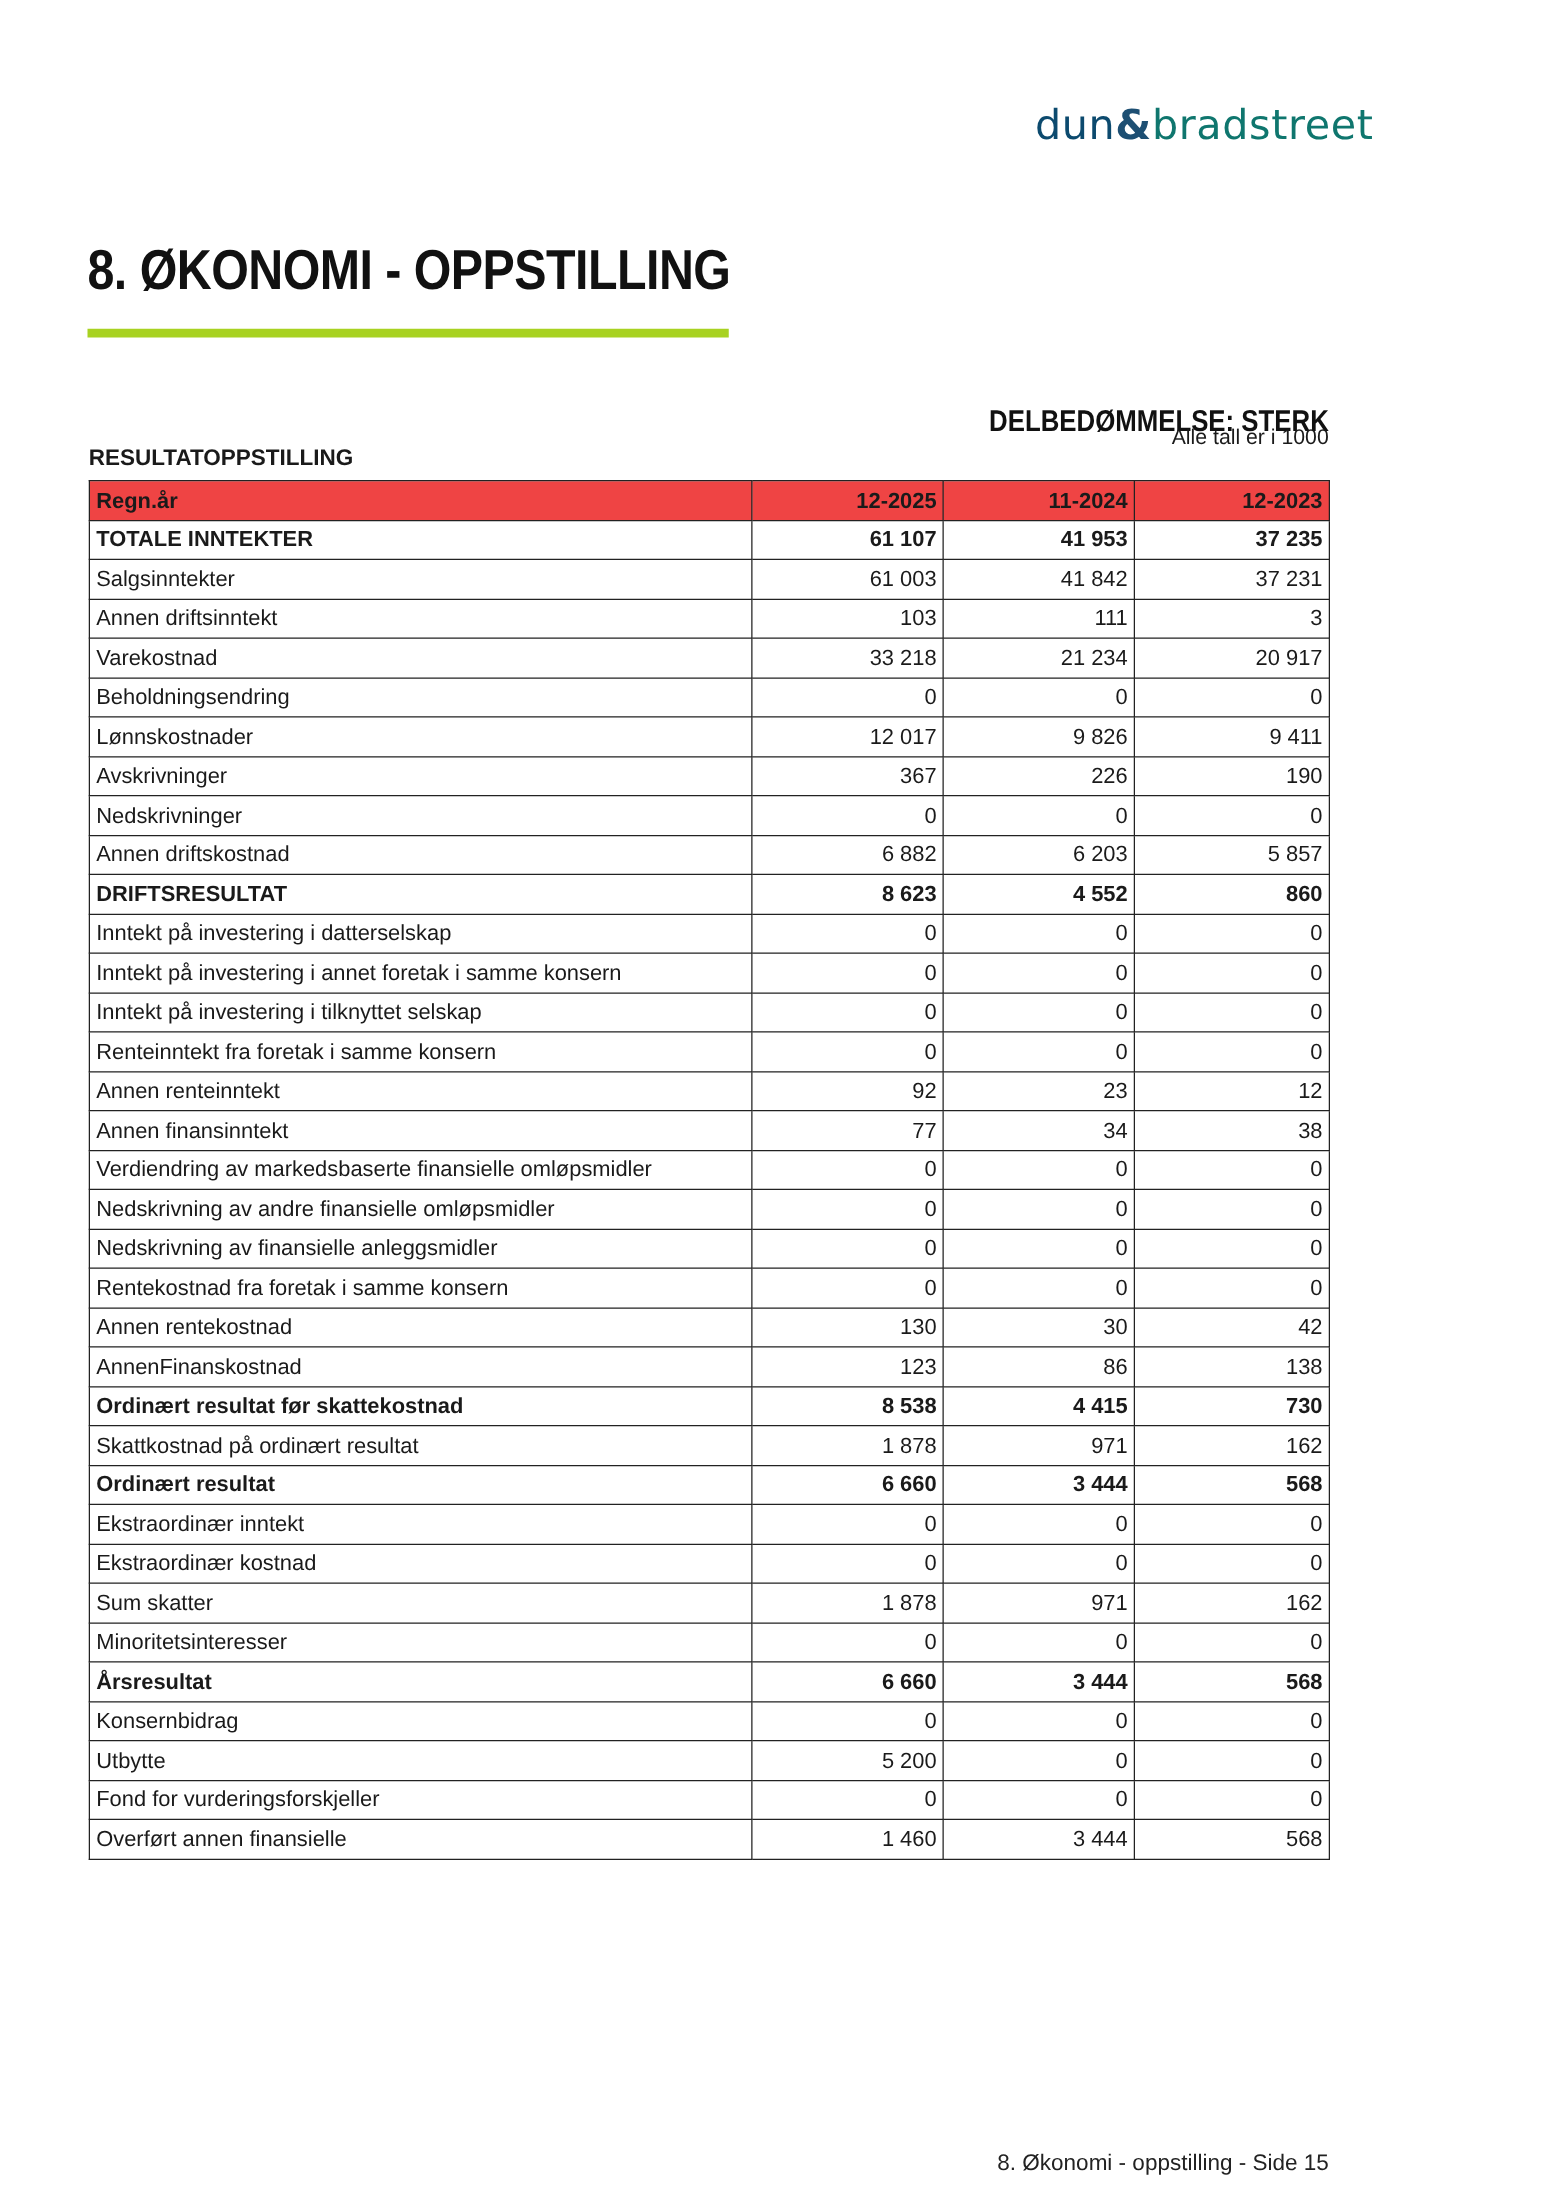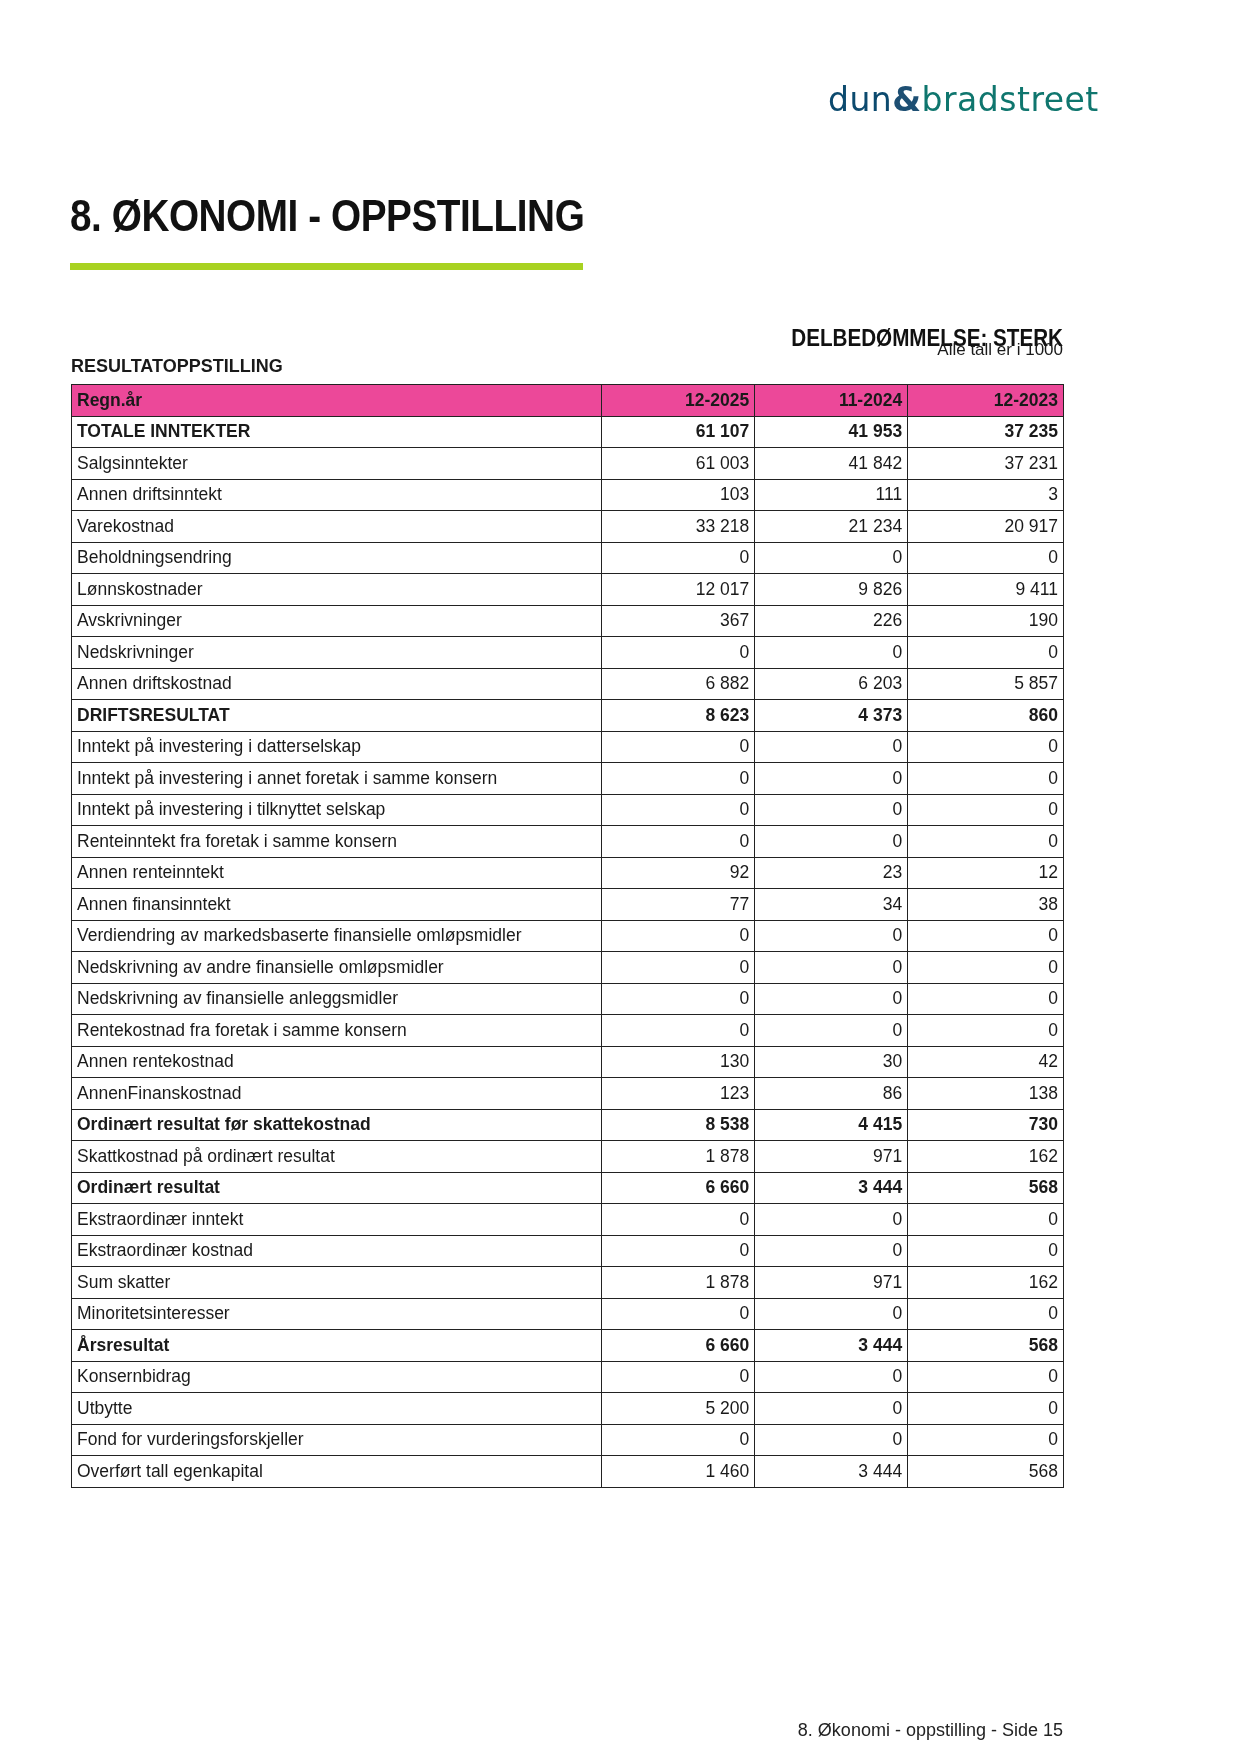--- a/index.html
+++ b/index.html
@@ -15,21 +15,21 @@
              transform: scaleX(0.86); transform-origin: left center;
              font-family: "Liberation Sans", sans-serif; }
     .title-bar { position: absolute; left: 70px; top: 263px; width: 513px; height: 7px; background: #a8d221; }
     .rating { position: absolute; right: 178px; top: 324px; font-size: 24px; font-weight: bold;
               transform: scaleX(0.86); transform-origin: right center; color: #111; }
     .section-label { position: absolute; left: 71px; top: 356px; font-size: 18px; font-weight: bold; }
     .units { position: absolute; right: 178px; top: 340px; font-size: 17px; }
     table { position: absolute; left: 71px; top: 384px; width: 993px; border-collapse: collapse;
             font-size: 17.5px; }
     td, th { border: 1px solid #222; height: 30.5px; padding: 0 5px; line-height: 1; }
-    th { background: #ec4899; font-weight: bold; text-align: left; }
+    th { background: #ef4444; font-weight: bold; text-align: left; }
     th.num, td.num { text-align: right; }
     col.c0 { width: 531px; } col.c1 { width: 153px; } col.c2 { width: 153px; } col.c3 { width: 156px; }
     tr.bold td { font-weight: bold; }
     table { border: 1.5px solid #111; }
     .footer { position: absolute; right: 178px; top: 1685px; font-size: 18px; color: #222; margin-top: 35px; }
   </style>
 </head>
 <body>
 
 <div class="logo">
@@ -109,21 +109,21 @@
       </tr>
       <tr>
         <td>Annen driftskostnad</td>
         <td class="num">6 882</td>
         <td class="num">6 203</td>
         <td class="num">5 857</td>
       </tr>
       <tr class="bold">
         <td>DRIFTSRESULTAT</td>
         <td class="num">8 623</td>
-        <td class="num">4 373</td>
+        <td class="num">4 552</td>
         <td class="num">860</td>
       </tr>
       <tr>
         <td>Inntekt på investering i datterselskap</td>
         <td class="num">0</td>
         <td class="num">0</td>
         <td class="num">0</td>
       </tr>
       <tr>
         <td>Inntekt på investering i annet foretak i samme konsern</td>
@@ -251,21 +251,21 @@
         <td class="num">0</td>
         <td class="num">0</td>
       </tr>
       <tr>
         <td>Fond for vurderingsforskjeller</td>
         <td class="num">0</td>
         <td class="num">0</td>
         <td class="num">0</td>
       </tr>
       <tr>
-        <td>Overført tall egenkapital</td>
+        <td>Overført annen finansielle</td>
         <td class="num">1 460</td>
         <td class="num">3 444</td>
         <td class="num">568</td>
       </tr>
     </tbody>
 </table>
 
 <div class="footer">8. Økonomi - oppstilling - Side 15</div>
 
 </body></html>

